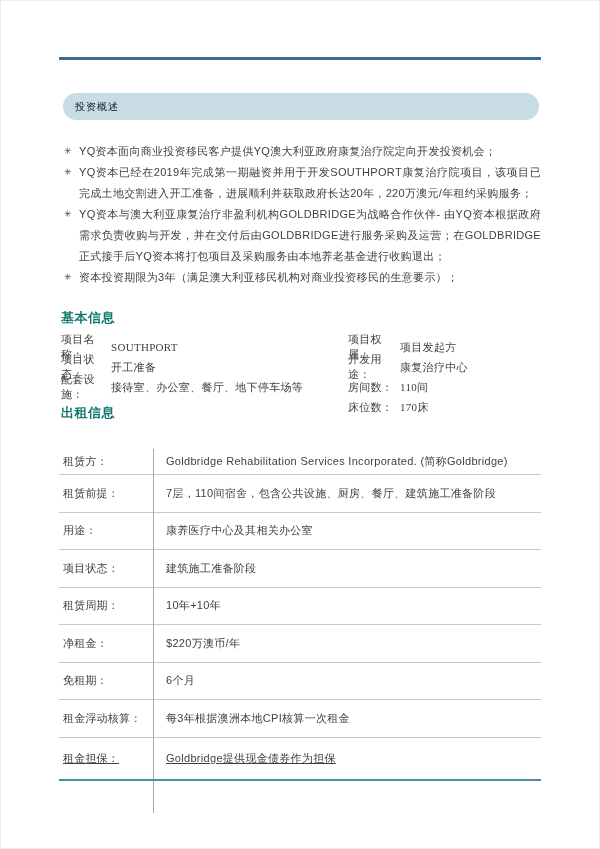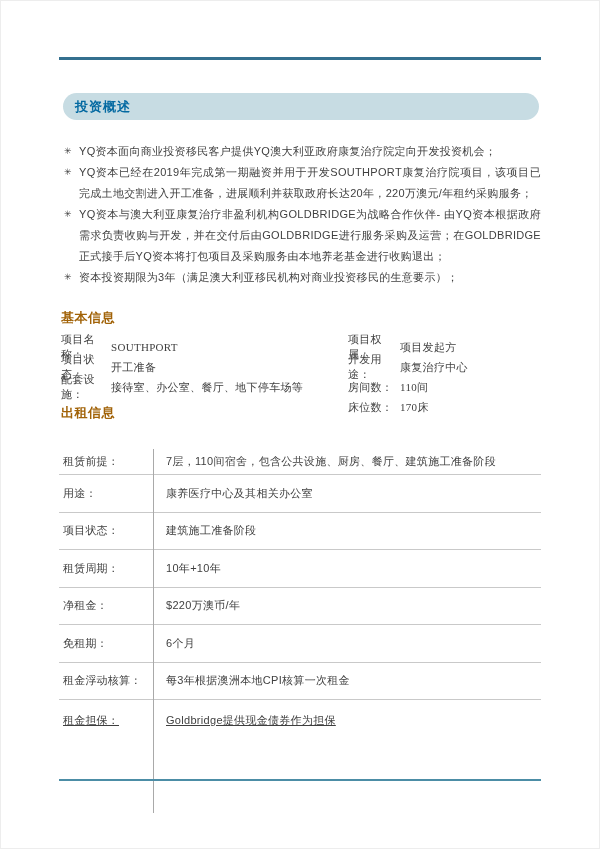--- a/index.html
+++ b/index.html
@@ -26,33 +26,33 @@
   }
 
   
   .overview-pill {
     position: absolute; left: 62px; top: 92px;
     width: 476px; height: 27px;
     background: #c7dce3; border-radius: 14px;
   }
   .pill-title {
     display: block; padding-left: 12px; line-height: 27px;
-    font-size: 13px; font-weight: bold; color: #0369a1; letter-spacing: 1px;
+    font-size: 10px; font-weight: normal; color: #0f172a; letter-spacing: 1px;
   }
 
   
   .bullet-list { position: absolute; left: 63px; top: 140px; width: 477px; }
   .bullet-item { display: flex; }
   .bullet-marker { flex: 0 0 15px; width: 15px; font-size: 9px; line-height: 21px; color: #3f3f3f; }
   .bullet-text { flex: 1; font-size: 11px; line-height: 21px; text-align: justify; letter-spacing: 0.3px; }
 
   
   .section-title {
     position: absolute; left: 60px; font-size: 13px; font-weight: bold;
-    color: #a16207; letter-spacing: 0.5px; line-height: 16px;
+    color: #0f766e; letter-spacing: 0.5px; line-height: 16px;
   }
   .basic-title { top: 309px; }
   .rental-title { top: 404px; }
 
   
   .info-col { position: absolute; top: 336px; }
   .info-col.left  { left: 60px;  width: 285px; }
   .info-col.right { left: 347px; width: 193px; }
   .info-row { display: flex; height: 20.2px; align-items: center; font-size: 11px; }
   .info-label { flex: 0 0 50px; letter-spacing: 0.2px; }
@@ -147,20 +147,24 @@
 
   <div class="info-row">
     <span class="info-label">床位数：</span>
     <span class="info-value">170床</span>
   </div>
 </div>
 
   <div class="section-title rental-title">出租信息</div>
 
   <div class="rental-table">
+  <div class="t-row">
+    <div class="t-label">租赁方：</div>
+    <div class="t-value">Goldbridge Rehabilitation Services Incorporated. (简称Goldbridge)</div>
+  </div>
 
   <div class="t-row">
     <div class="t-label">租赁前提：</div>
     <div class="t-value">7层，110间宿舍，包含公共设施、厨房、餐厅、建筑施工准备阶段</div>
   </div>
 
   <div class="t-row">
     <div class="t-label">用途：</div>
     <div class="t-value">康养医疗中心及其相关办公室</div>
   </div>

